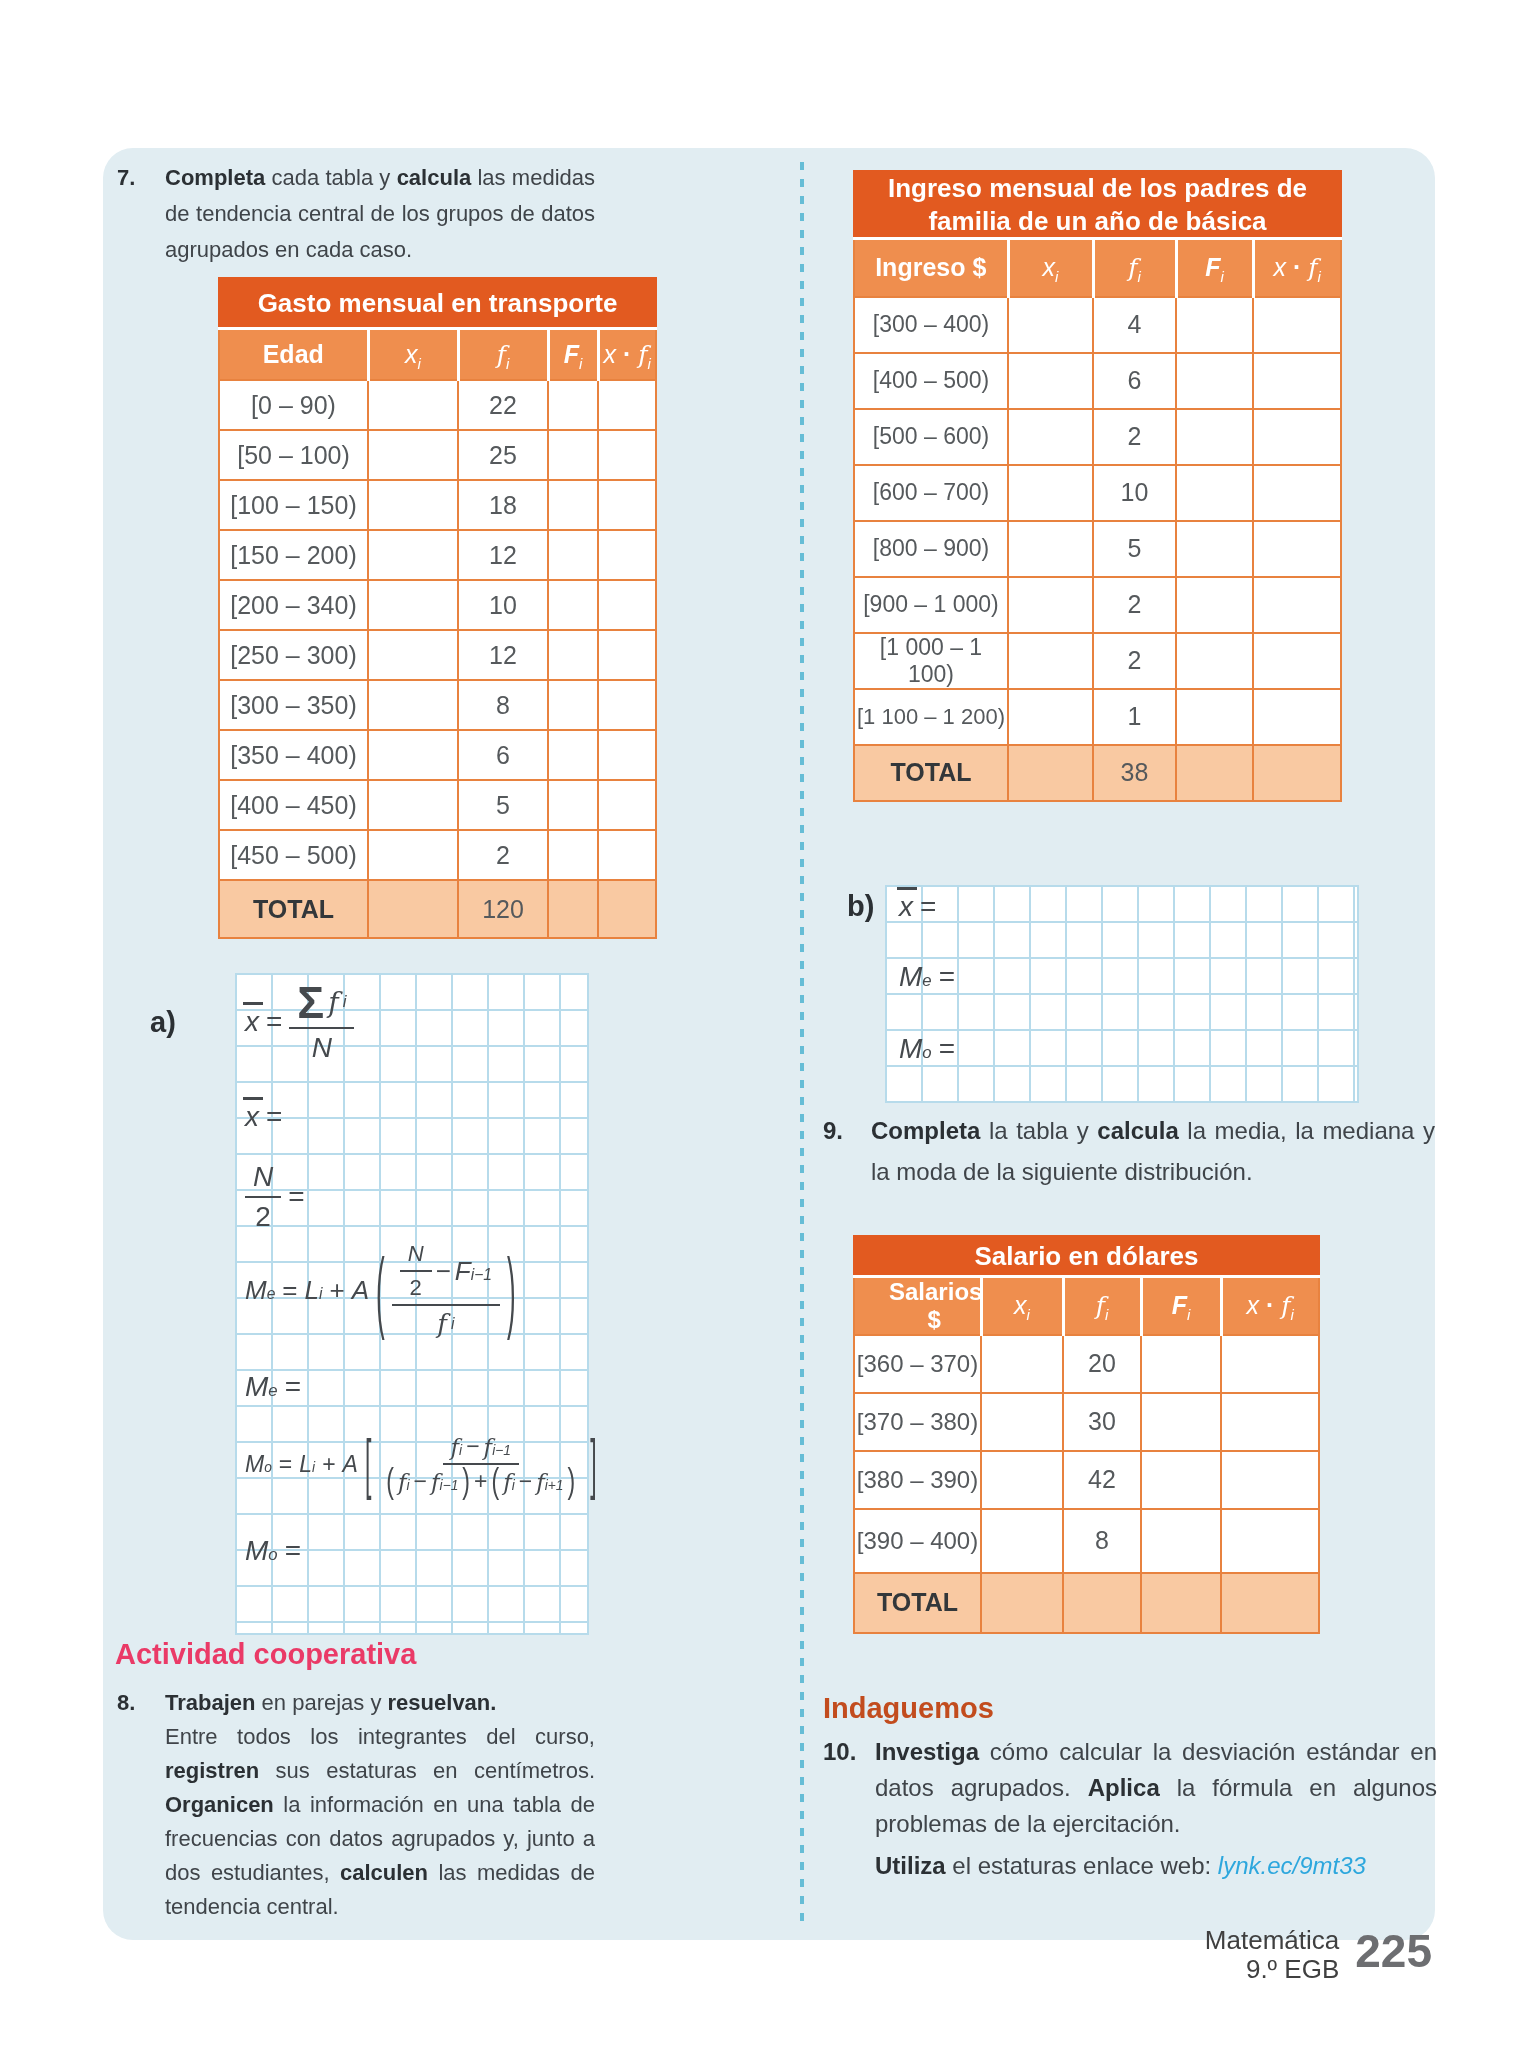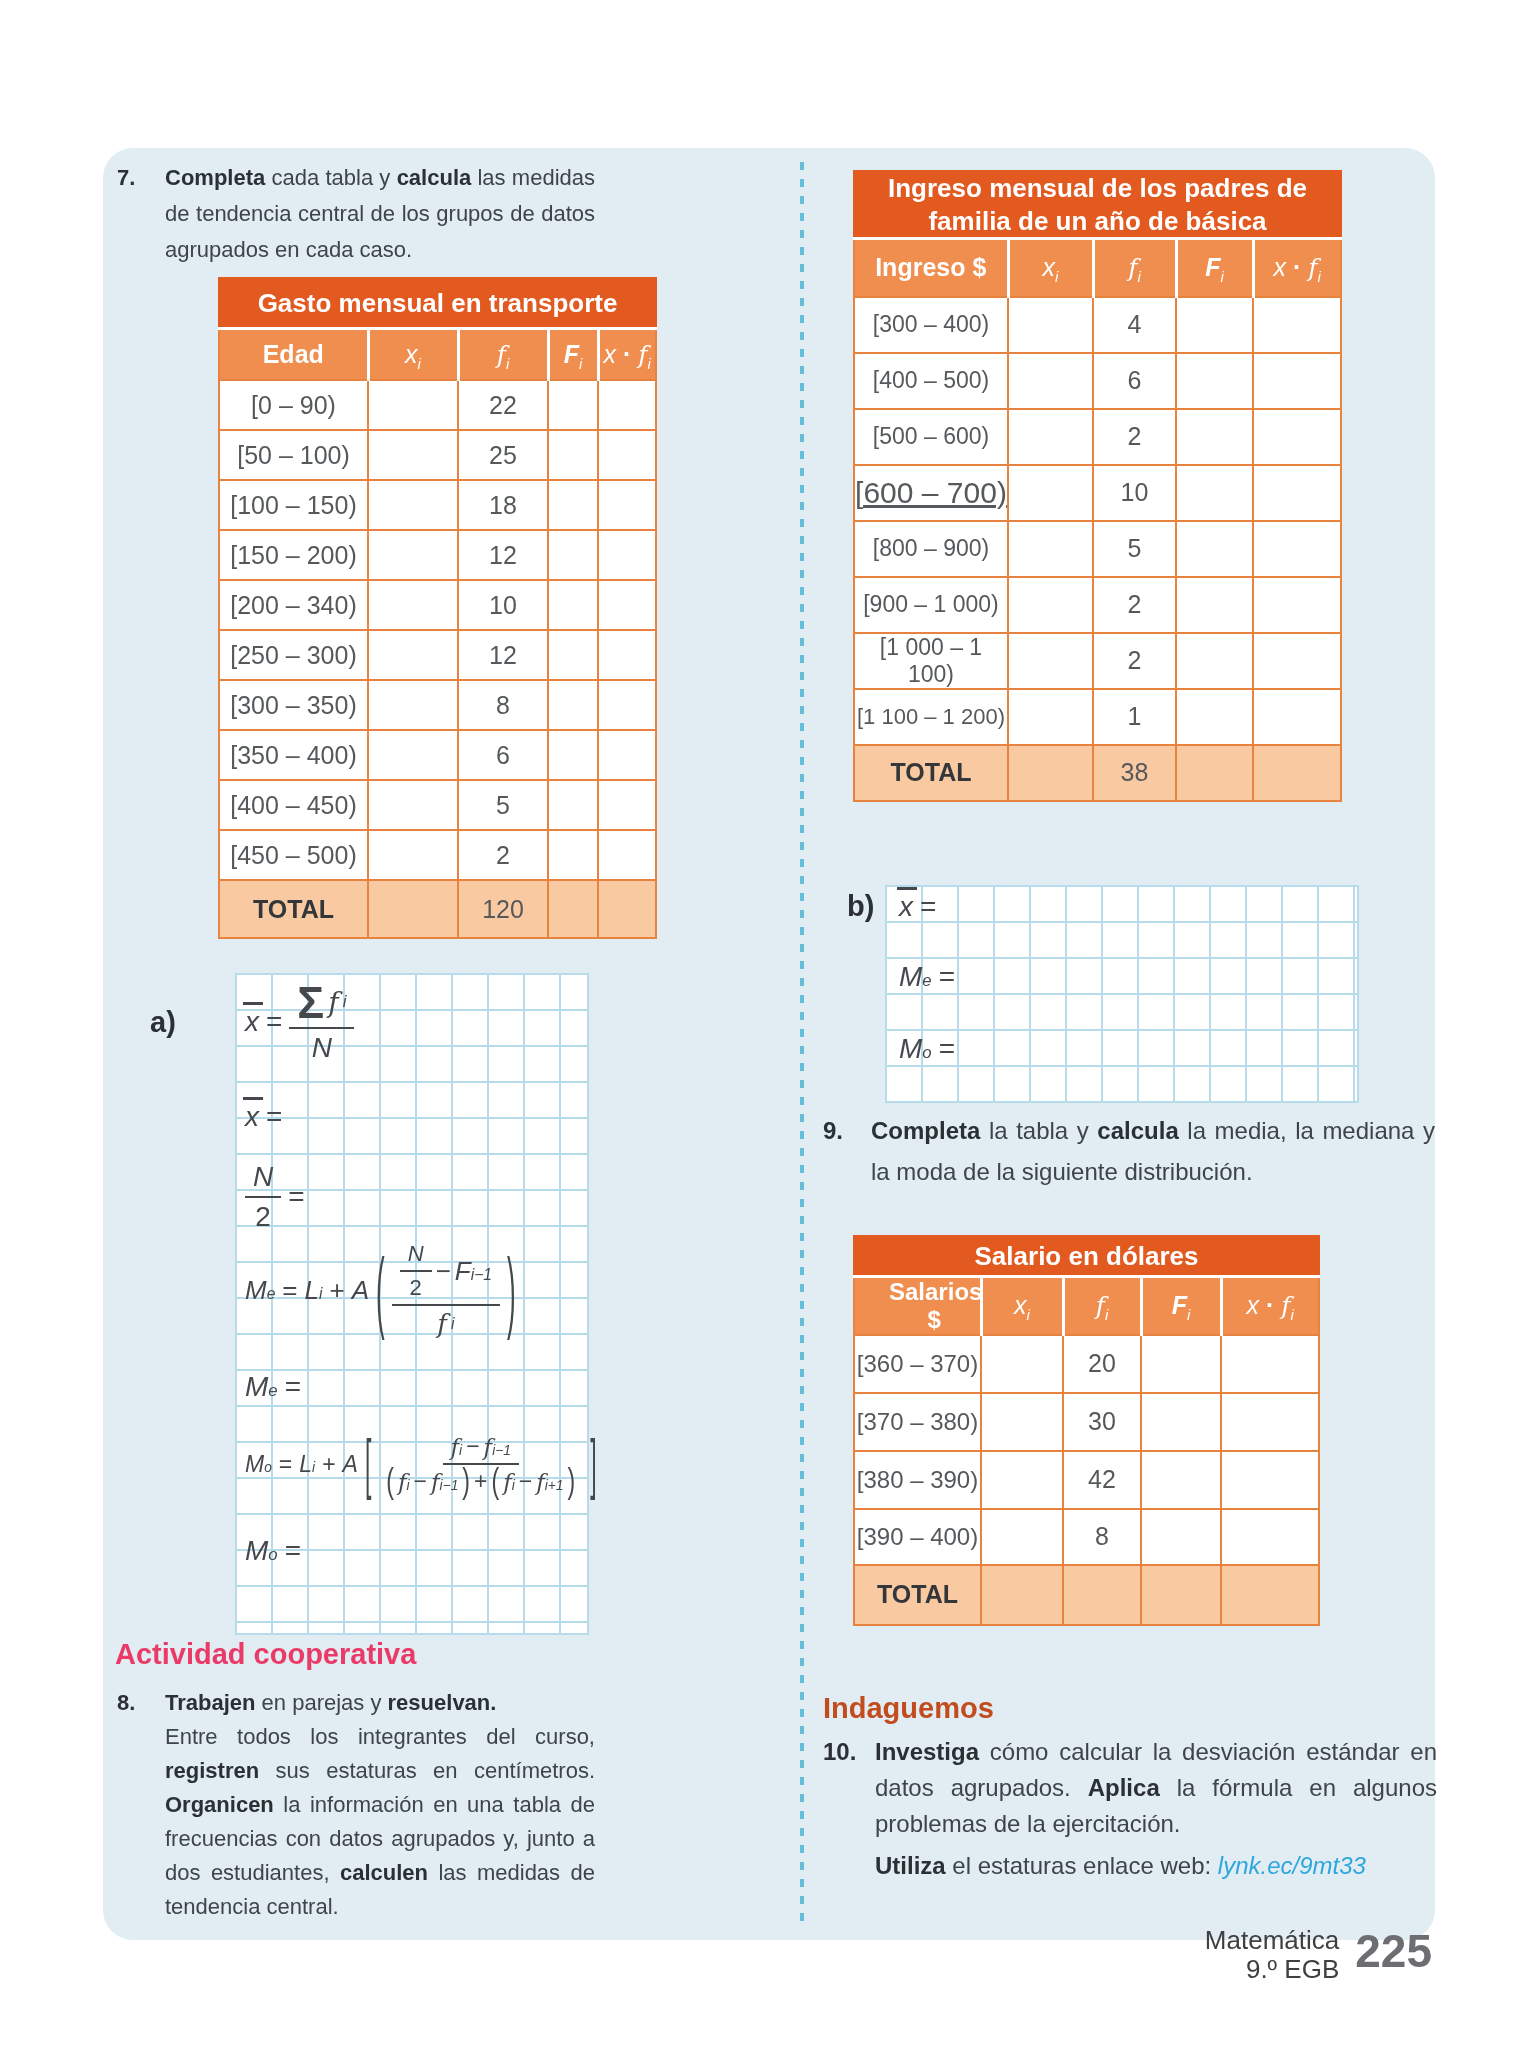--- a/index.html
+++ b/index.html
@@ -379,21 +379,21 @@
 
           <tr style="height:56px;">
             <td style="font-size:23px;">[500 – 600)</td>
             <td></td>
             <td>2</td>
             <td></td>
             <td></td>
           </tr>
 
           <tr style="height:56px;">
-            <td style="font-size:30px;text-decoration:underline;">[600 – 700)</td>
+            <td style="font-size:23px;">[600 – 700)</td>
             <td></td>
             <td>10</td>
             <td></td>
             <td></td>
           </tr>
 
 
           <tr style="height:56px;">
             <td style="font-size:23px;">[800 – 900)</td>
             <td></td>
@@ -504,21 +504,21 @@
           </tr>
 
           <tr style="height:58px;">
             <td style="font-size:24px;">[380 – 390)</td>
             <td></td>
             <td>42</td>
             <td></td>
             <td></td>
           </tr>
 
-          <tr style="height:56px;">
+          <tr style="height:64px;">
             <td style="font-size:24px;">[390 – 400)</td>
             <td></td>
             <td>8</td>
             <td></td>
             <td></td>
           </tr>
         </tbody>
       <tbody>
         <tr class="total" style="height:60px;">
           <td>TOTAL</td>

